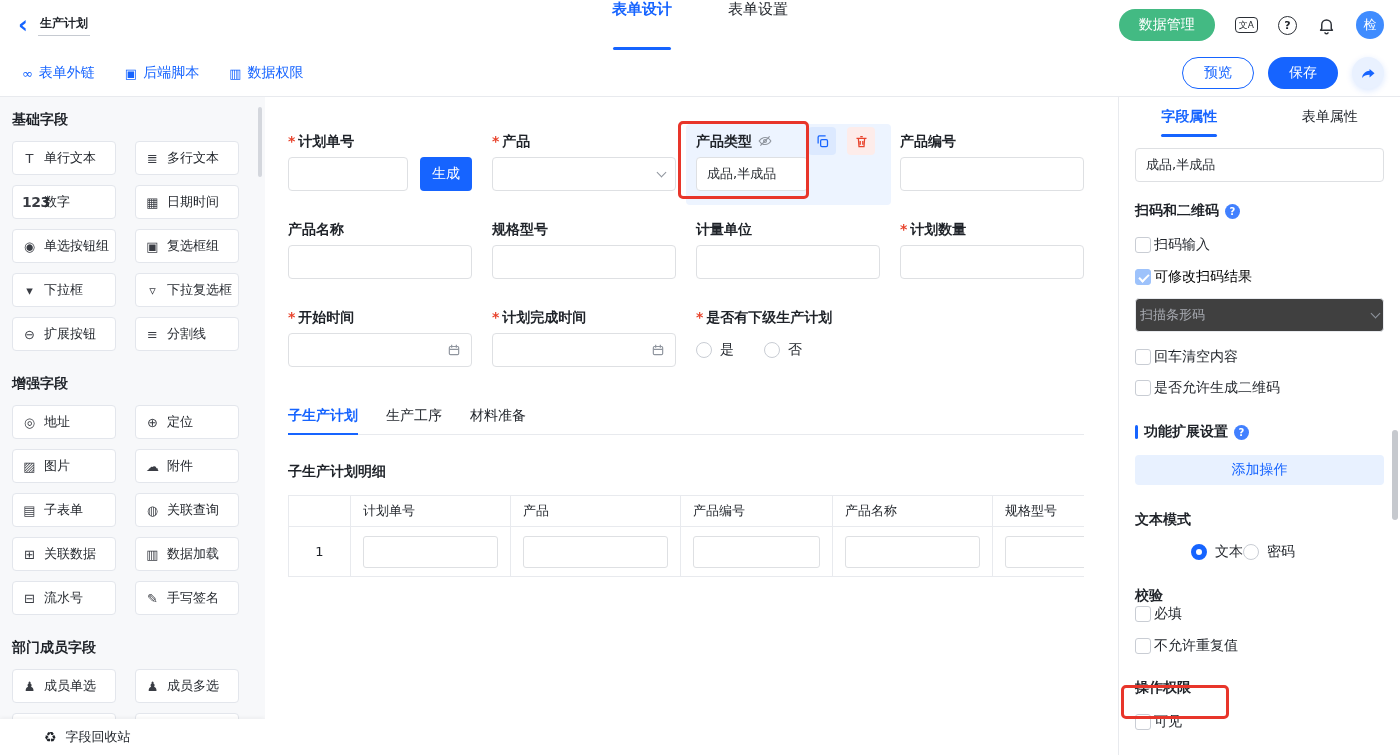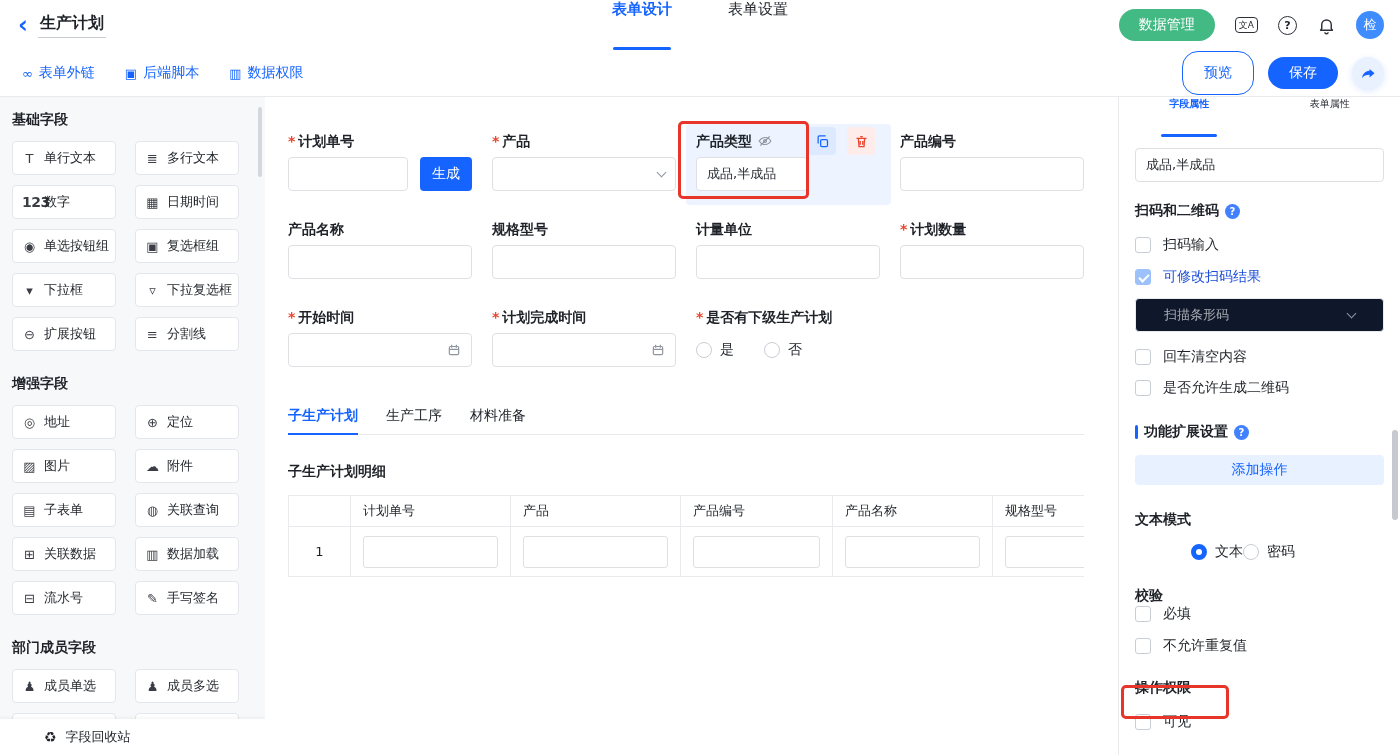--- a/index.html
+++ b/index.html
@@ -3,39 +3,39 @@
 <meta charset="utf-8">
 <style>
 *{margin:0;padding:0;box-sizing:border-box}
 html,body{width:1400px;height:755px}
 body{font-family:"DejaVu Sans","Liberation Sans",sans-serif;font-size:14px;color:#1f2329;background:#fff;overflow:hidden;position:relative}
 
 
 .topbar{height:50px;display:flex;align-items:center;justify-content:space-between;padding:0 16px 0 18px;position:relative;background:#fff}
 .tb-left{display:flex;align-items:center;gap:10px}
 .back{color:#1664ff;font-size:24px;font-weight:700;line-height:1;cursor:pointer}
-.app-title{font-size:16px;font-weight:700;border-bottom:1px solid #c6cad1;padding:0 2px 3px}
+.app-title{font-size:12px;font-weight:700;border-bottom:1px solid #c6cad1;padding:0 2px 3px}
 .tb-tabs{position:absolute;left:50%;top:0;transform:translateX(-50%);display:flex;gap:56px;height:50px}
 .top-tab{display:flex;align-items:flex-start;font-size:15px;cursor:pointer;position:relative}
 .top-tab.active{color:#1664ff;font-weight:600}
 .top-tab.active::after{content:"";position:absolute;bottom:0;left:50%;transform:translateX(-50%);width:58px;height:3px;border-radius:2px;background:#1664ff}
 .tb-right{display:flex;align-items:center;gap:20px}
 .btn-green{height:32px;padding:0 20px;border:none;border-radius:16px;background:#43ba83;color:#fff;font-size:14px;cursor:pointer}
 .tr-icon{border:1.5px solid #2b2f36;border-radius:4px;font-size:9px;font-weight:400;padding:2px 3px;line-height:1.2;cursor:pointer}
 .help-icon{width:19px;height:19px;border:1.6px solid #2b2f36;border-radius:50%;display:flex;align-items:center;justify-content:center;font-size:11px;font-weight:700;cursor:pointer}
 .bell{display:flex;cursor:pointer}
 .avatar{width:28px;height:28px;border-radius:50%;background:#3f8cff;color:#fff;font-size:13px;display:flex;align-items:center;justify-content:center;cursor:pointer}
 
 
 .toolbar{height:47px;border-bottom:1px solid #e8eaee;display:flex;align-items:center;justify-content:space-between;padding:0 16px 0 22px}
 .tool-links{display:flex;gap:30px}
 .tlink{display:flex;align-items:center;gap:6px;color:#1664ff;font-size:14px;cursor:pointer}
 .tlink .ti{font-size:13px}
 .tool-actions{display:flex;align-items:center;gap:14px}
-.btn-preview{height:44px;padding:0 21px;border-radius:16px;border:1px solid #1664ff;background:#fff;color:#1664ff;font-size:14px;cursor:pointer}
+.btn-preview{height:32px;padding:0 21px;border-radius:16px;border:1px solid #1664ff;background:#fff;color:#1664ff;font-size:14px;cursor:pointer}
 .btn-save{height:32px;padding:0 21px;border-radius:16px;border:none;background:#1664ff;color:#fff;font-size:14px;cursor:pointer}
 .share-btn{width:32px;height:32px;border-radius:50%;background:#e9f1ff;display:flex;align-items:center;justify-content:center;cursor:pointer;box-shadow:0 2px 6px rgba(22,100,255,.15)}
 
 
 .main{display:flex;height:658px}
 
 
 .sidebar{width:265px;background:#f7f8fa;padding:14px 0 0 12px;position:relative;flex:none;overflow:hidden}
 .sec-title{font-size:14px;font-weight:700;margin-bottom:12px}
 .fgrid{display:grid;grid-template-columns:104px 104px;gap:10px 19px;margin-bottom:24px}
@@ -81,34 +81,34 @@
 table{border-collapse:collapse;table-layout:fixed;width:900px}
 th,td{border:1px solid #e8eaee;padding:0 12px;font-size:13px;text-align:left;font-weight:400}
 thead th{height:31px;background:#fff}
 tbody td{height:50px}
 td.idx{text-align:center;padding:0;color:#1f2329}
 .cell-inp{height:32px;border:1px solid #dee0e3;border-radius:3px;background:#fff;cursor:text}
 
 
 .panel{width:282px;flex:none;border-left:1px solid #e8eaee;background:#fff;position:relative}
 .p-tabs{display:flex;height:40px}
-.p-tab{flex:1;display:flex;align-items:flex-start;justify-content:center;font-size:10px;cursor:pointer;position:relative}
+.p-tab{flex:1;display:flex;align-items:center;justify-content:center;font-size:14px;cursor:pointer;position:relative}
 .p-tab.active{color:#1664ff;font-weight:600}
 .p-tab.active::after{content:"";position:absolute;bottom:0;left:50%;transform:translateX(-50%);width:56px;height:3px;border-radius:2px;background:#1664ff}
 .p-body{padding:11px 16px 0}
 .p-input{height:34px;border:1px solid #dee0e3;border-radius:4px;display:flex;align-items:center;padding:0 10px;font-size:13px;cursor:text}
 .p-title{display:flex;align-items:center;gap:6px;font-size:14px;font-weight:700}
 .q-badge{width:15px;height:15px;border-radius:50%;background:#4180ff;color:#fff;font-size:10px;font-weight:700;display:flex;align-items:center;justify-content:center;cursor:pointer;flex:none}
 .bar{width:3px;height:14px;border-radius:2px;background:#1664ff;flex:none}
-.cbrow{display:flex;align-items:center;gap:12px;font-size:14px;cursor:pointer}
+.cbrow{display:flex;align-items:center;gap:3px;font-size:14px;cursor:pointer}
 .cb{width:16px;height:16px;border:1px solid #c9cdd4;border-radius:3px;background:#fff;position:relative;flex:none}
 .cb.on-dis{background:#9dc2fb;border-color:#9dc2fb}
 .cb.on::after,.cb.on-dis::after{content:"";position:absolute;left:3px;top:3.5px;width:8px;height:4px;border-left:2px solid #fff;border-bottom:2px solid #fff;transform:rotate(-45deg)}
-.dim{color:#1d4ed8}
-.p-select{height:34px;border:1px solid #e8eaee;border-radius:4px;background:#0f172a;display:flex;align-items:center;padding:0 28px;font-size:13px;color:#a8abb2;cursor:pointer}
+.dim{color:#000000}
+.p-select{height:34px;border:1px solid #e8eaee;border-radius:4px;background:#404040;display:flex;align-items:center;padding:0 4px;font-size:13px;color:#a8abb2;cursor:pointer}
 .btn-add{width:100%;height:30px;border:none;border-radius:4px;background:#e8f1ff;color:#1664ff;font-size:14px;cursor:pointer}
 .p-radio-row{display:flex;padding-left:56px}
 .p-thumb{position:absolute;right:2px;top:333px;width:6px;height:90px;border-radius:3px;background:#c6c9ce;cursor:pointer}
 
 
 .ann{position:absolute;border:3px solid #e8352a;border-radius:5px;pointer-events:none;z-index:60;background:transparent}
 #ann1{left:678px;top:121px;width:131px;height:78px}
 #ann2{left:1121px;top:685px;width:108px;height:34px}
 
 

